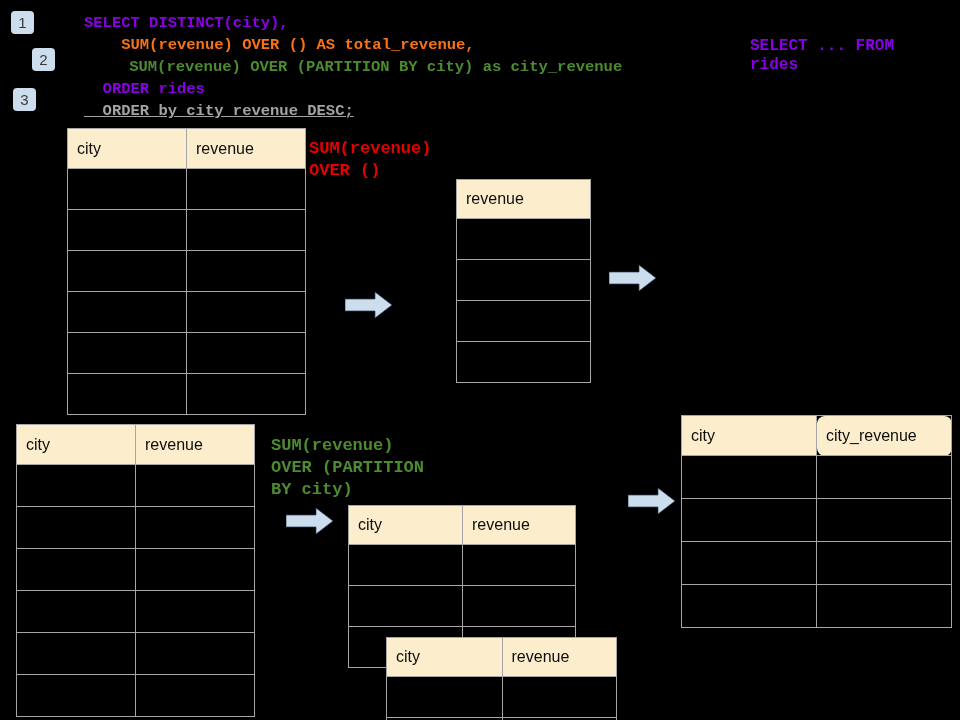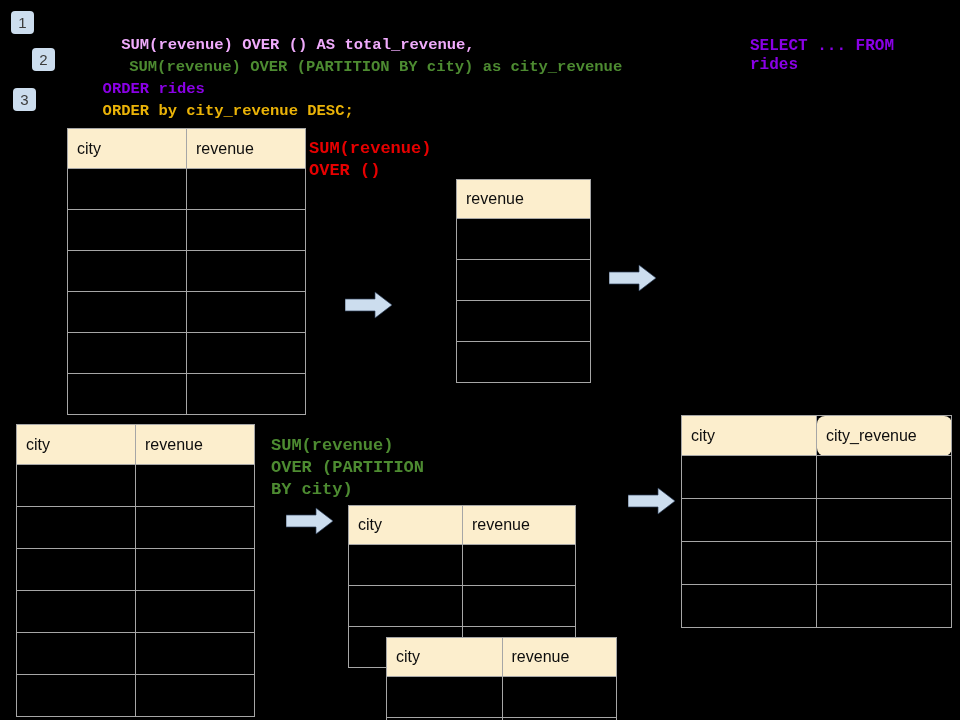--- a/index.html
+++ b/index.html
@@ -91,24 +91,25 @@
 </style>
 </head>
 <body>
 
 <div id="canvas">
 
   <div class="badge" style="left:11px; top:11px;">1</div>
   <div class="badge" style="left:32px; top:48px;">2</div>
   <div class="badge" style="left:13px; top:88px;">3</div>
 
-  <div class="sql" style="left:84px; top:34px; color:#f0abfc;">    SUM(revenue) OVER () AS total_revenue,</div>
+  <div class="sql" style="left:84px; top:12px; color:#8a00e6;">SELECT DISTINCT(city),</div>
+  <div class="sql" style="left:84px; top:34px; color:#f97316;">    SUM(revenue) OVER () AS total_revenue,</div>
   <div class="sql" style="left:92px; top:56px; color:#4d8b31;">    SUM(revenue) OVER (PARTITION BY city) as city_revenue</div>
   <div class="sql" style="left:84px; top:78px; color:#8a00e6;">  ORDER rides</div>
-  <div class="sql" style="left:84px; top:100px; color:#eab308;">  ORDER by city_revenue DESC;</div>
+  <div class="sql" style="left:84px; top:100px; color:#a3a3a3;text-decoration:underline;">  ORDER by city_revenue DESC;</div>
 
   <div class="annot-small" style="left:750px; top:37px; color:#8a00e6;">SELECT ... FROM
 rides</div>
 
   <div class="annot" style="left:309px; top:138px; color:#e60000;">SUM(revenue)
 OVER ()</div>
 
   <div class="annot" style="left:271px; top:435px; color:#4d8b31;">SUM(revenue)
 OVER (PARTITION
 BY city)</div>

